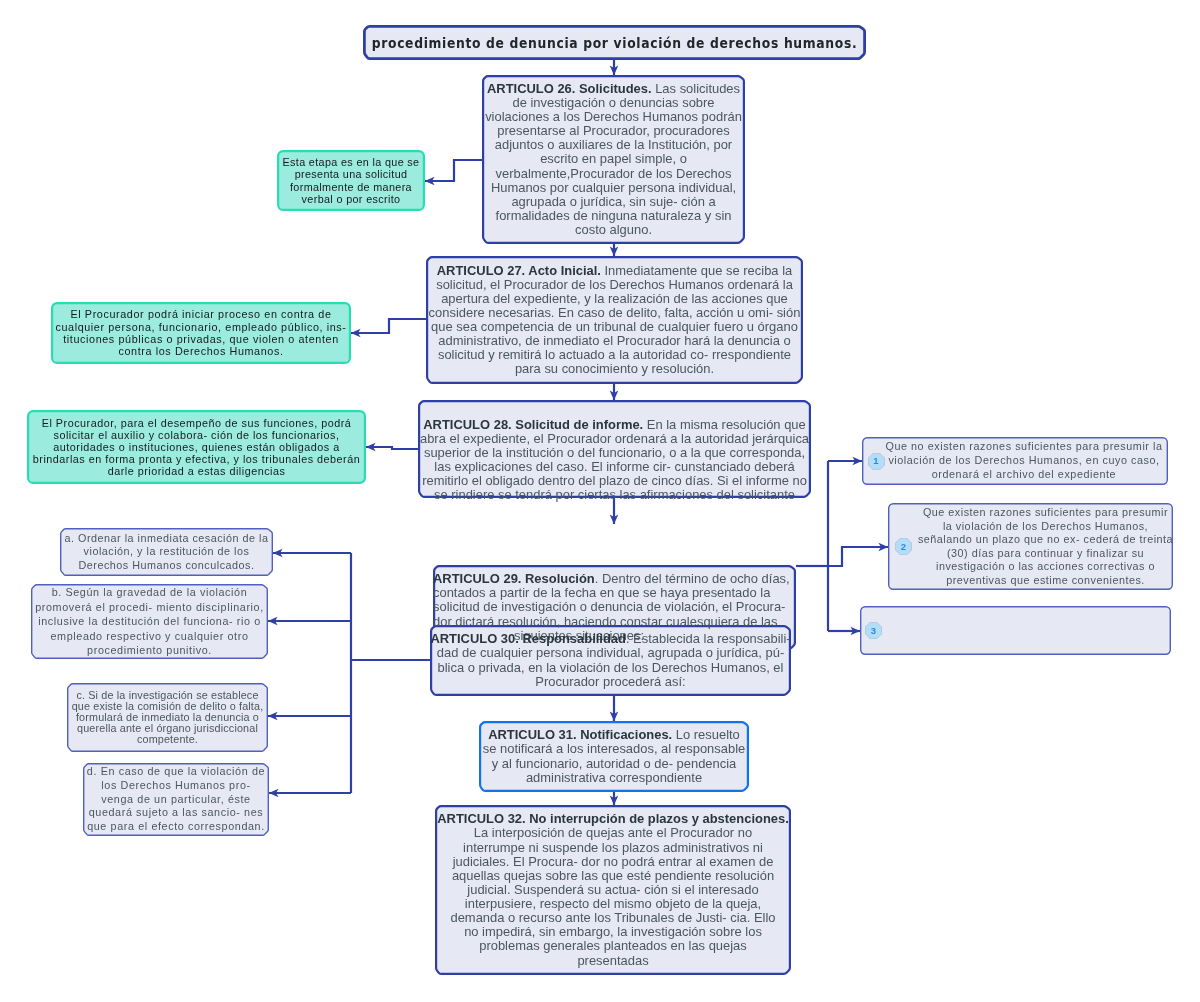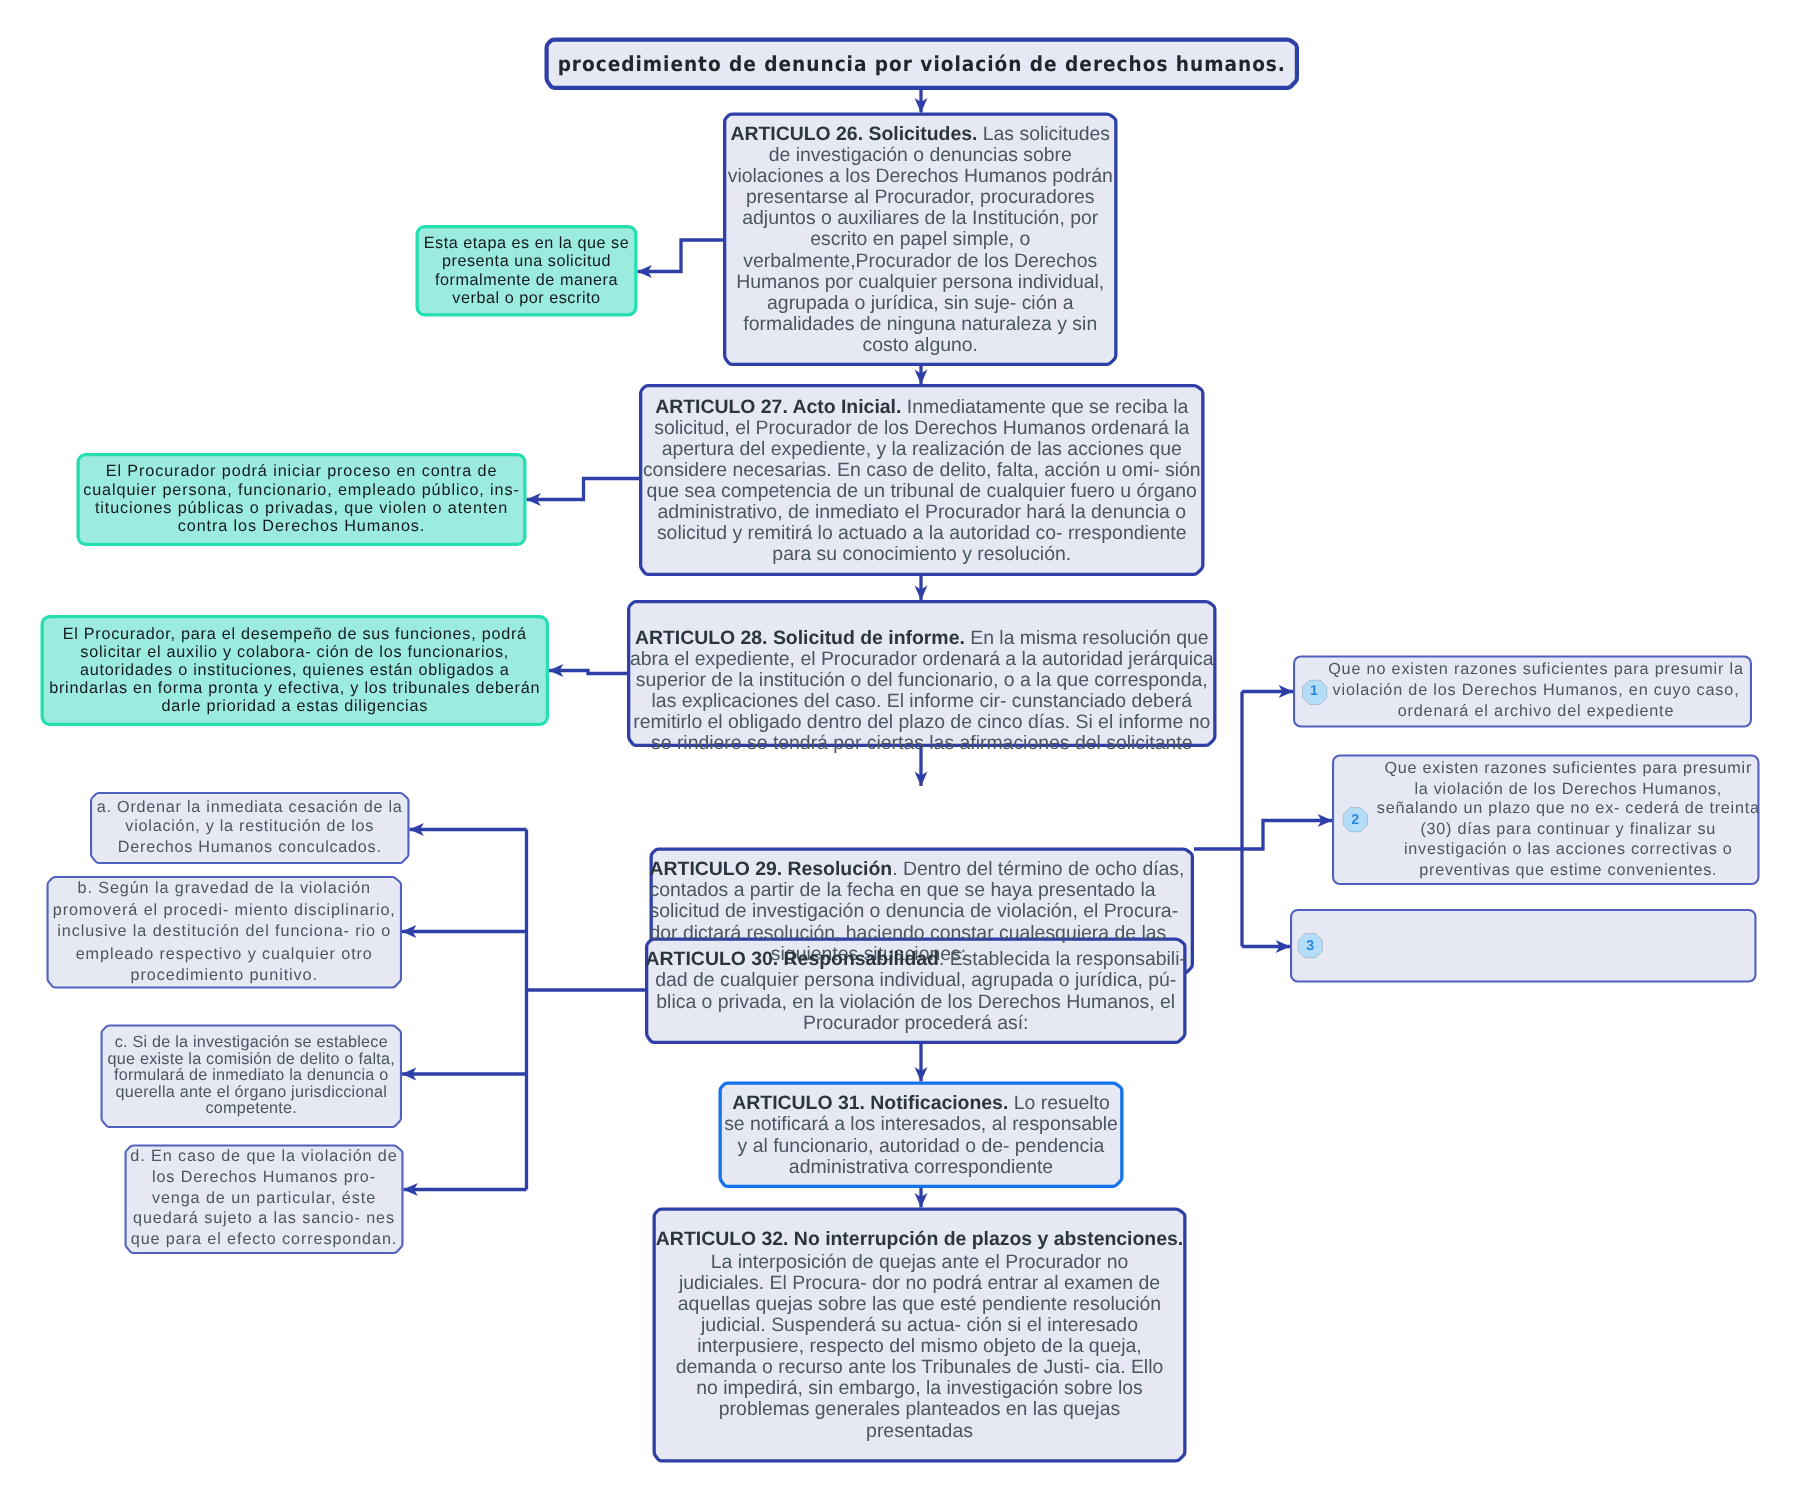--- a/index.html
+++ b/index.html
@@ -142,20 +142,21 @@
         <div>administrativa correspondiente</div>
       </span>
     </div>
 <div class="node art" style="left:435px;top:805px;width:356px;height:170px;">
       <svg class="shape" width="356" height="170" viewBox="0 0 356 170">
         <path d="M 6.10,1.10 L 348.80,1.10 Q 350.40,1.10 351.68,2.06 L 353.62,3.54 Q 354.90,4.50 354.90,6.10 L 354.90,162.80 Q 354.90,164.40 353.77,165.53 L 351.53,167.77 Q 350.40,168.90 348.80,168.90 L 6.10,168.90 Q 4.50,168.90 3.54,167.62 L 2.06,165.68 Q 1.10,164.40 1.10,162.80 L 1.10,6.10 Q 1.10,4.50 2.23,3.37 L 3.37,2.23 Q 4.50,1.10 6.10,1.10 Z" fill="#e6e9f4" stroke="#2f3fa8" stroke-width="2.2" stroke-linejoin="miter"></path>
       </svg>
       <span class="tx">
         <div><b>ARTICULO 32. No interrupción de plazos y abstenciones.</b><span></span></div>
         <div>La interposición de quejas ante el Procurador no</div>
+        <div>interrumpe ni suspende los plazos administrativos ni</div>
         <div>judiciales. El Procura- dor no podrá entrar al examen de</div>
         <div>aquellas quejas sobre las que esté pendiente resolución</div>
         <div>judicial. Suspenderá su actua- ción si el interesado</div>
         <div>interpusiere, respecto del mismo objeto de la queja,</div>
         <div>demanda o recurso ante los Tribunales de Justi- cia. Ello</div>
         <div>no impedirá, sin embargo, la investigación sobre los</div>
         <div>problemas generales planteados en las quejas</div>
         <div>presentadas</div>
       </span>
     </div>

